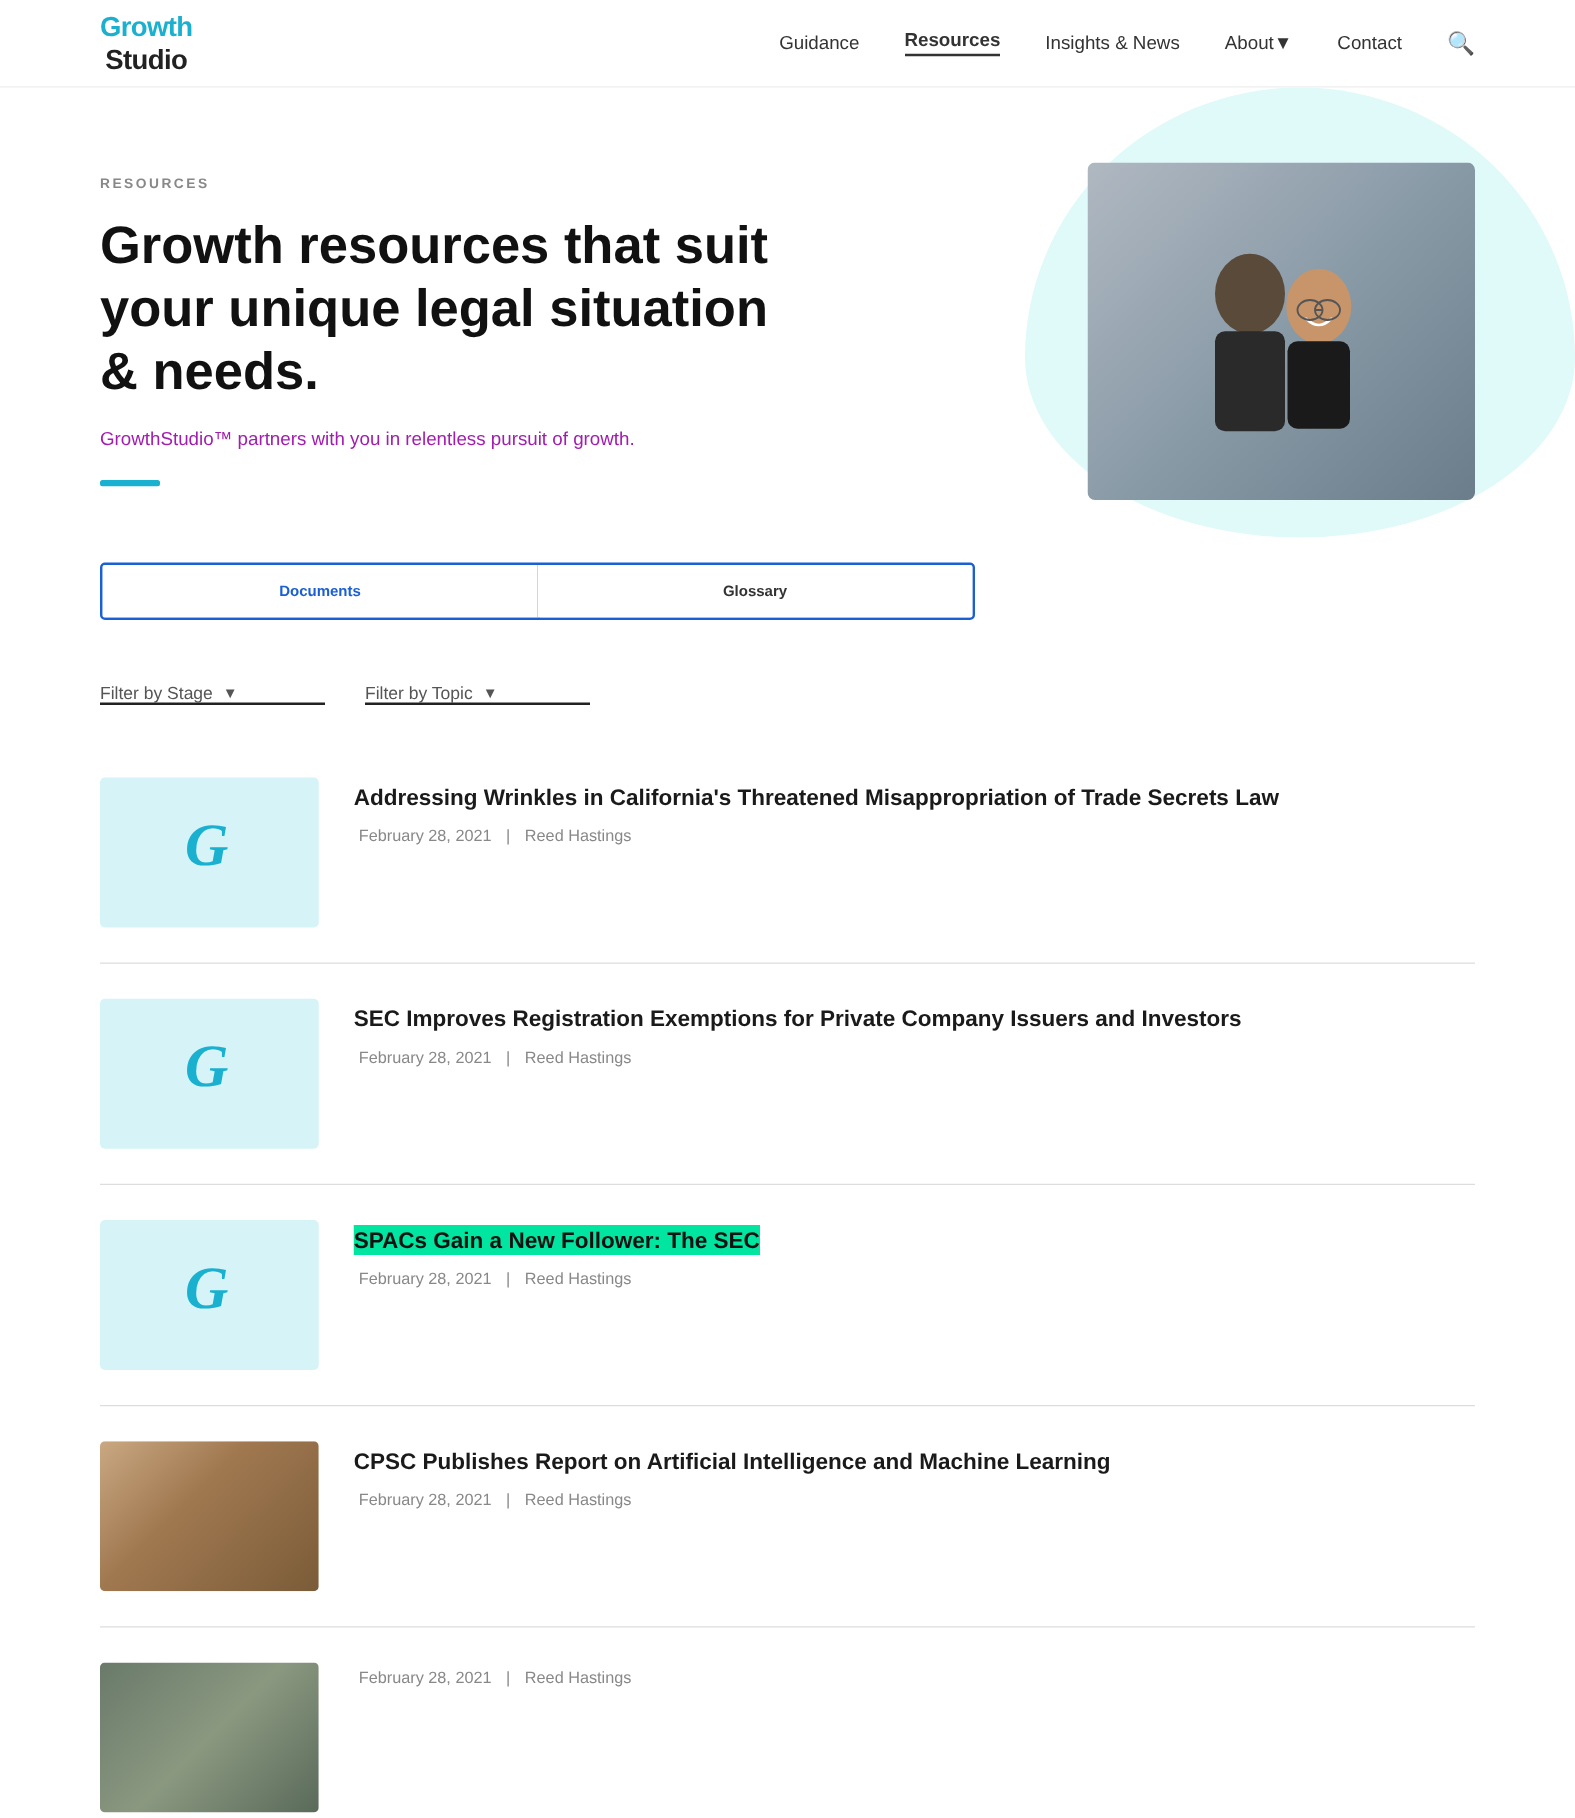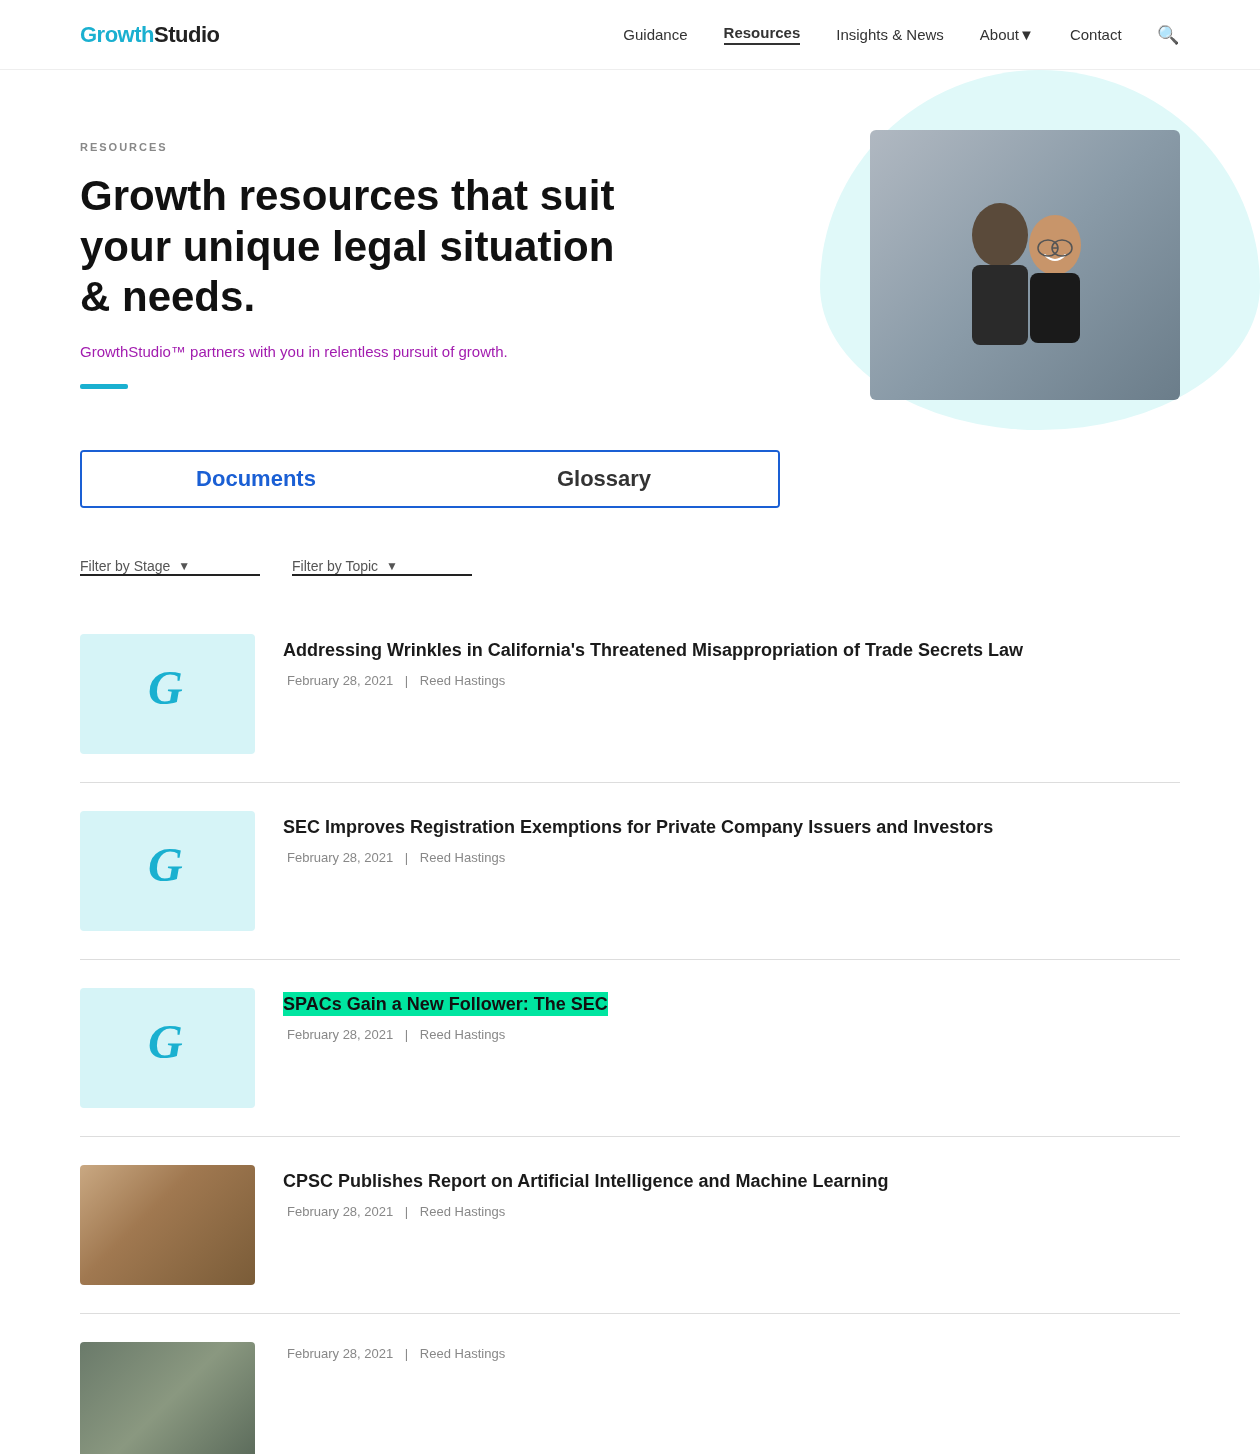--- a/index.html
+++ b/index.html
@@ -1,20 +1,20 @@
 <!DOCTYPE html>
 <html><head>
   <meta charset="utf-8">
   <style>
     * { margin: 0; padding: 0; box-sizing: border-box; }
     body { font-family: -apple-system, BlinkMacSystemFont, 'Segoe UI', Arial, sans-serif; background: #fff; color: #222; width: 1260px; }
 
     
     nav { display: flex; align-items: center; justify-content: space-between; padding: 0 80px; height: 70px; border-bottom: 1px solid #eee; background: #fff; }
-    .logo { display: flex; align-items: center; font-size: 22px; font-weight: 700; letter-spacing: -0.5px; }
+    .logo { display: flex; align-items: center; font-size: 22px; font-weight: 700; letter-spacing: -0.5px; flex-direction: column; }
     .logo-growth { color: #1ab0d0; }
     .logo-studio { color: #222; }
     .nav-links { display: flex; align-items: center; gap: 36px; }
     .nav-link { font-size: 15px; color: #333; text-decoration: none; cursor: pointer; }
     .nav-link.active { border-bottom: 2px solid #333; padding-bottom: 2px; font-weight: 600; }
     .nav-link-about { display: flex; align-items: center; gap: 0; justify-content: flex-end; }
     .nav-search { font-size: 18px; cursor: pointer; color: #333; }
 
     
     .hero { display: flex; align-items: center; padding: 60px 80px 50px; position: relative; overflow: hidden; min-height: 340px; }
@@ -25,21 +25,21 @@
     .hero-divider { width: 48px; height: 5px; background: #1ab0d0; border-radius: 2px; }
     .hero-image-wrap { position: relative; width: 420px; flex-shrink: 0; display: flex; justify-content: flex-end; }
     .hero-bg-shape { position: absolute; right: -80px; top: -60px; width: 440px; height: 360px; background: #e0f9f9; border-radius: 50% 50% 50% 50% / 60% 60% 40% 40%; z-index: 0; }
     .hero-img-box { width: 310px; height: 270px; border-radius: 6px; overflow: hidden; position: relative; z-index: 1; background: #ccc; }
     .hero-img-placeholder { width: 100%; height: 100%; background: linear-gradient(135deg, #b0b8c1 0%, #8a9ba8 50%, #6b7d8a 100%); display: flex; align-items: center; justify-content: center; }
     
 
     
     .tabs-wrap { padding: 0 80px; margin-bottom: 30px; }
     .tabs { display: flex; border: 2px solid #1a5fd4; border-radius: 4px; overflow: hidden; max-width: 700px; }
-    .tab { flex: 1; padding: 14px 0; text-align: center; font-size: 22px; font-weight: 600; cursor: pointer; }
+    .tab { flex: 1; padding: 14px 0; text-align: center; font-size: 12px; font-weight: 600; cursor: pointer; }
     .tab.active { background: #fff; color: #1a5fd4; border: 2px solid #1a5fd4; margin: -2px; }
     .tab.inactive { background: #fff; color: #333; }
 
     
     .filters { display: flex; gap: 32px; padding: 20px 80px 30px; }
     .filter-dropdown { display: flex; align-items: center; gap: 8px; border-bottom: 2px solid #222; padding-bottom: 0; min-width: 180px; cursor: pointer; }
     .filter-label { font-size: 14px; color: #555; }
     .filter-arrow { font-size: 12px; color: #555; }
 
     

